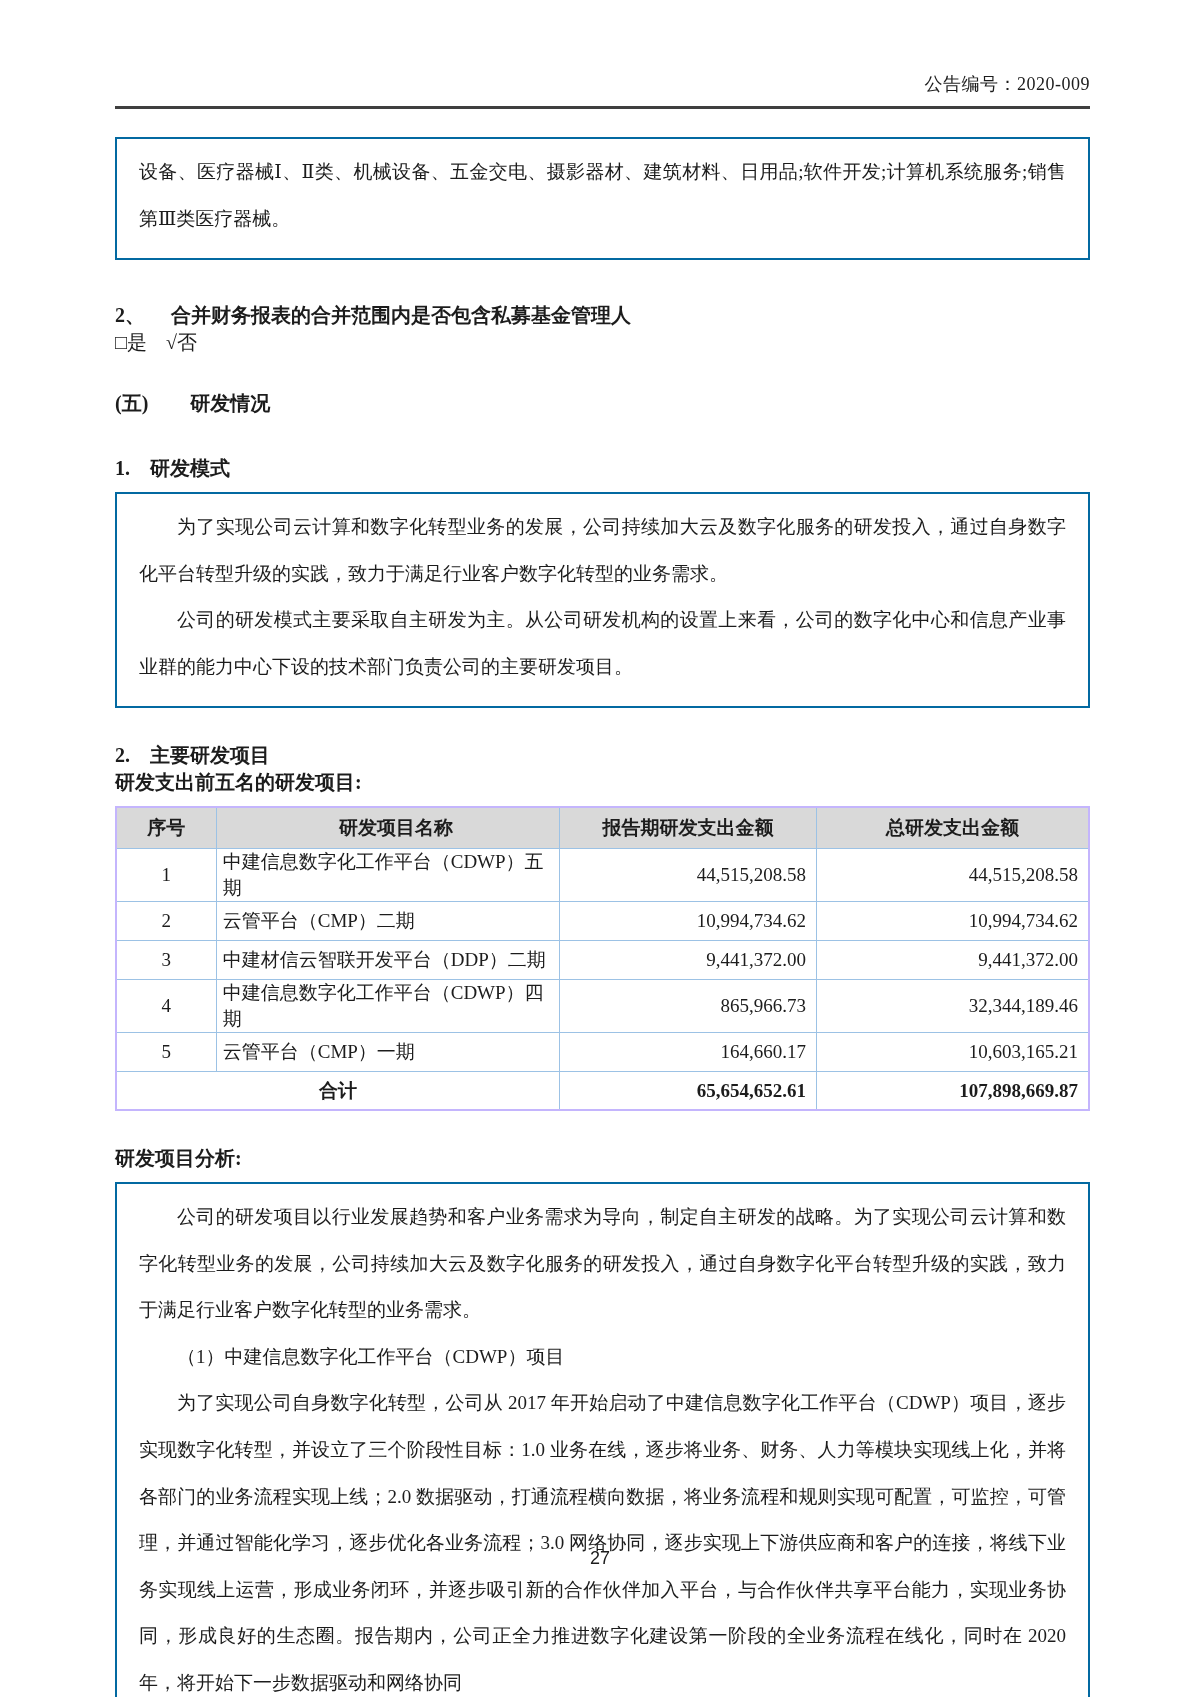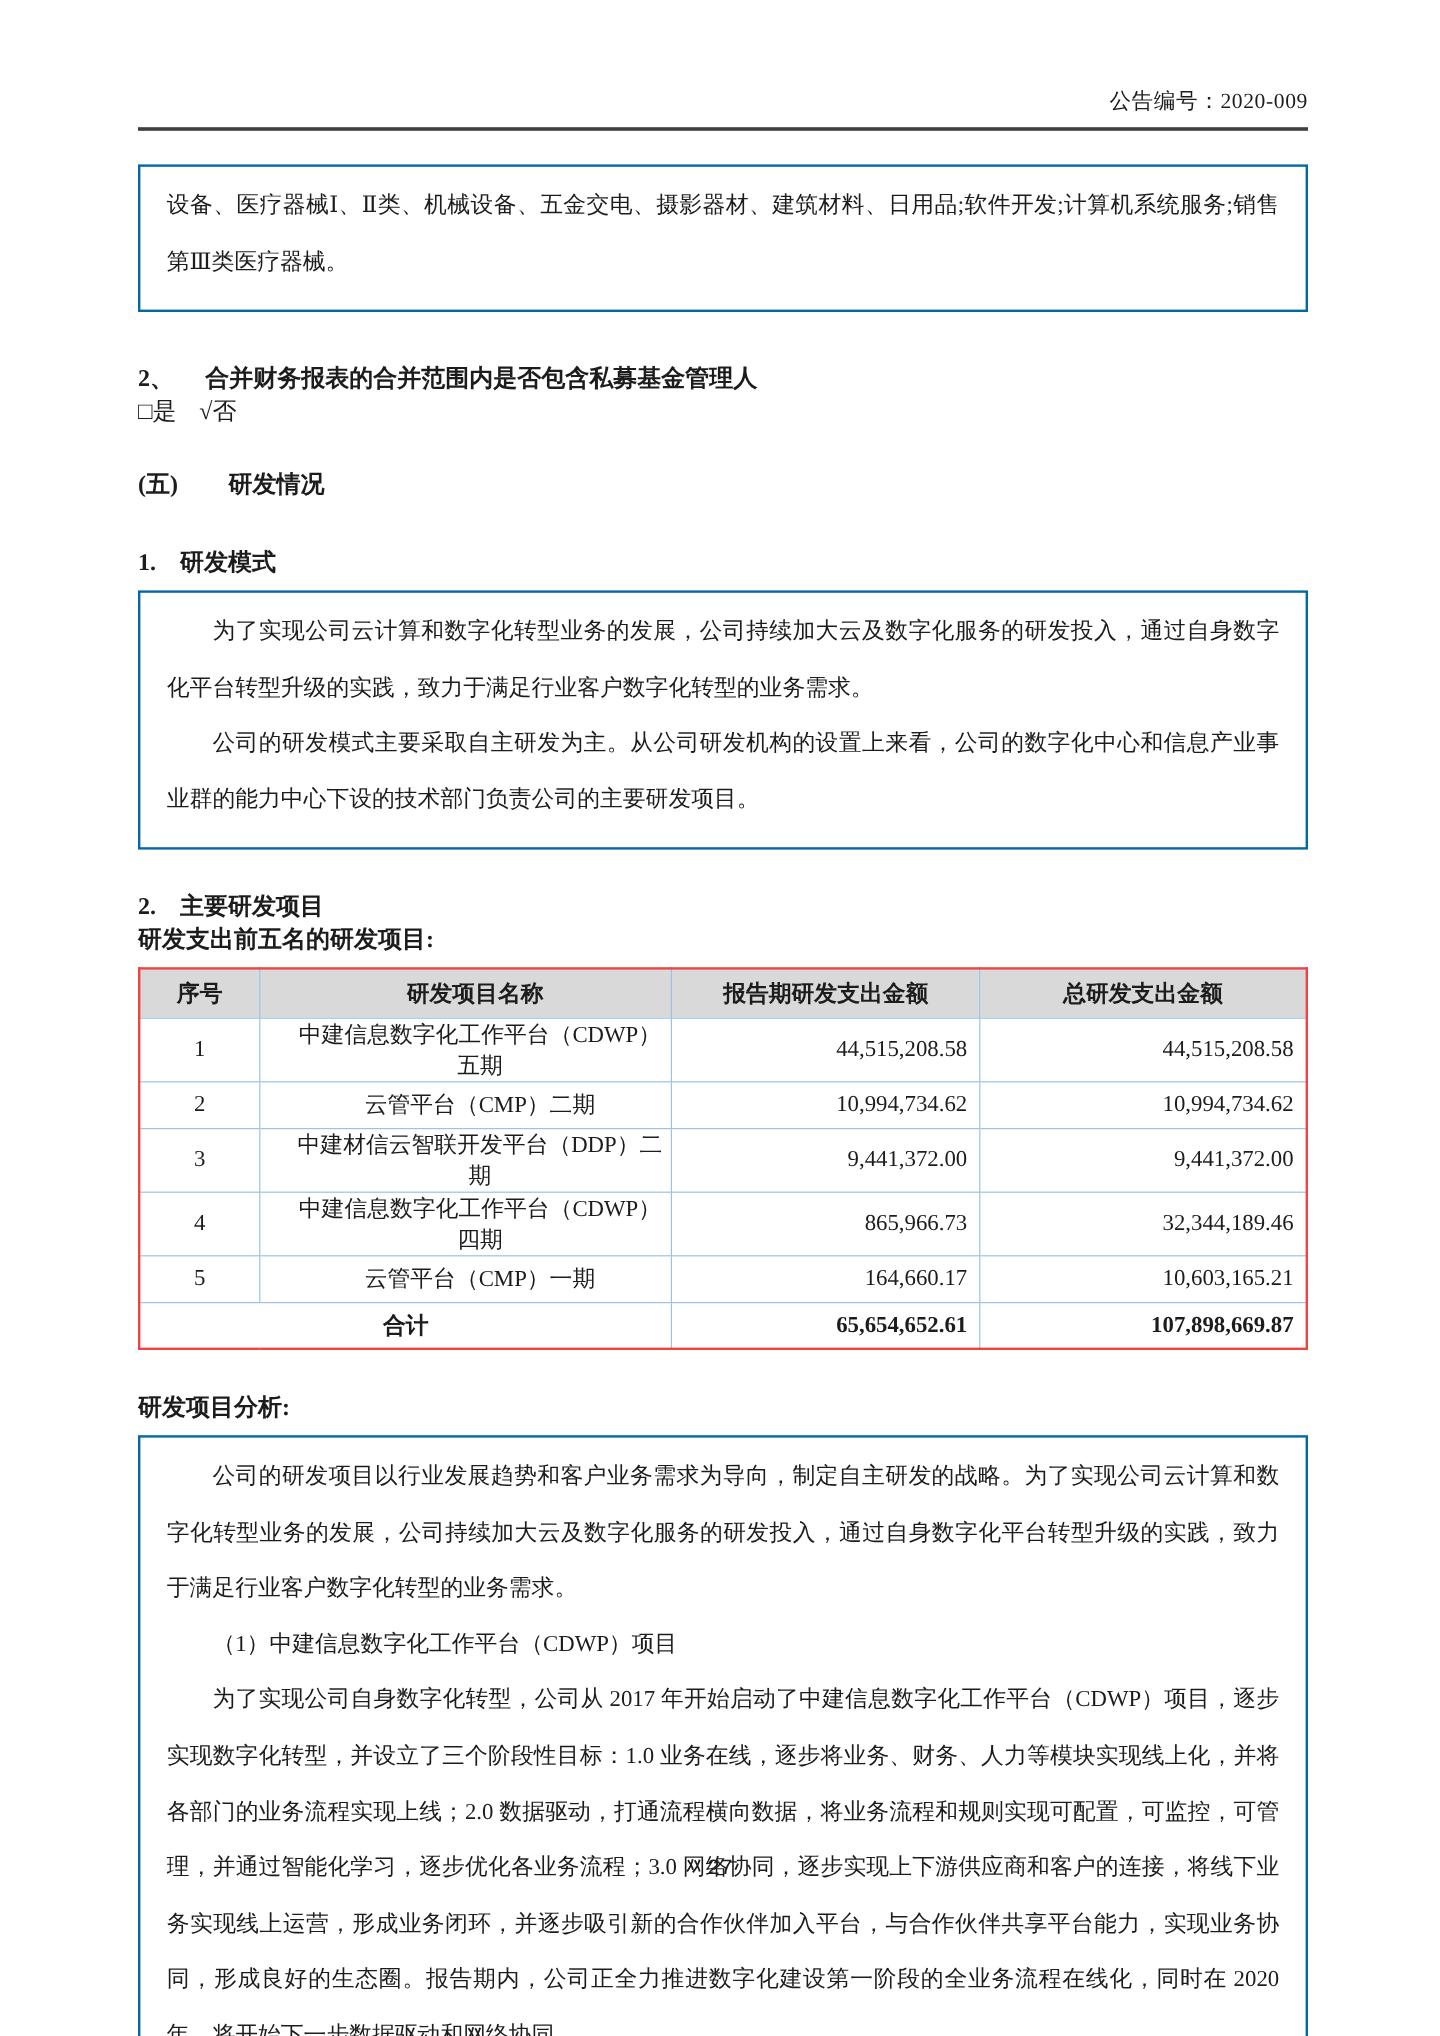--- a/index.html
+++ b/index.html
@@ -62,44 +62,44 @@
     width: 100%;
     border-collapse: collapse;
     font-size: 19px;
     table-layout: fixed;
   }
   table.rd-table th, table.rd-table td {
     border: 1px solid #9cc2e5;
     height: 39px;
     vertical-align: middle;
   }
-  table.rd-table { border: 2px solid #ef4444; }
+  table.rd-table { border: 2px solid #c4b5fd; }
   table.rd-table thead th {
     background: #d9d9d9;
     font-weight: bold;
     text-align: center;
     height: 41px;
   }
   .col-idx   { width: 10.3%; }
   .col-name  { width: 35.3%; padding-left: 16px; }
   .col-rep   { width: 26.4%; }
   .col-tot   { width: 28.0%; }
   td.c-center { text-align: center; }
-  td.c-left   { text-align: center; padding-left: 24px; }
+  td.c-left   { text-align: left; padding-left: 6px; }
   td.c-right  { text-align: right; padding-right: 10px; }
   tr.total-row td { font-weight: bold; }
   
   .page-footer {
     position: absolute;
     left: 0;
     top: 1548px;
     width: 1200px;
     text-align: center;
     font-size: 18px;
-    font-family: Liberation Mono, monospace;
+    font-family: Liberation Sans, sans-serif;
   }
 </style>
 </head>
 <body>
 
 <div class="page">
 
   <div class="doc-number">公告编号：2020-009</div>
   <hr class="header-rule">
 

